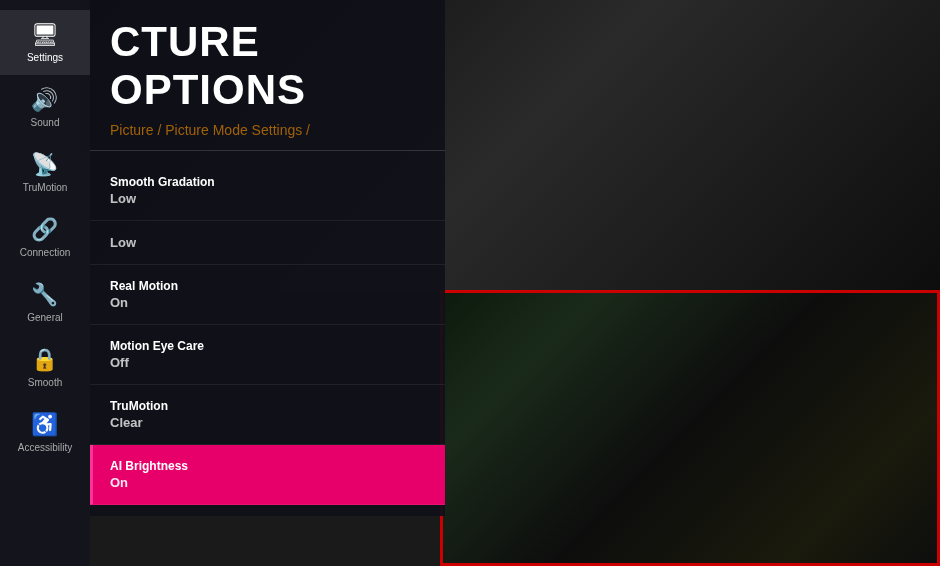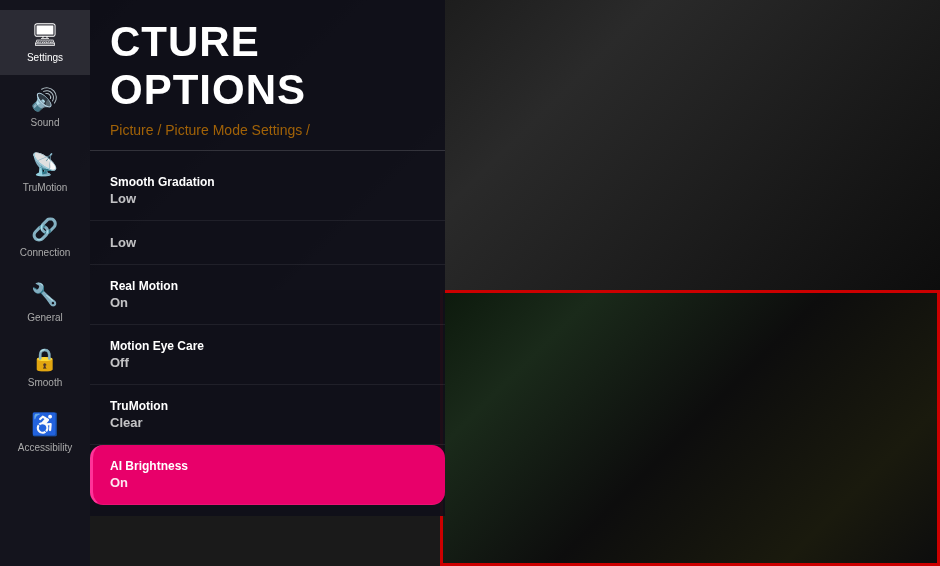--- a/index.html
+++ b/index.html
@@ -134,21 +134,20 @@
     }
 
     .menu-item.selected .menu-item-value {
       color: rgba(255,255,255,0.9);
     }
 
     
     .menu-item.selected {
       border-left: 3px solid #ff3399;
       padding-left: 17px;
-      border-radius: 13px;
     }
   </style>
 </head>
 <body>
 
 <div class="bg-area">
   <div class="bg-scene-top"></div>
   <div class="bg-scene-bottom"></div>
 </div>
 

